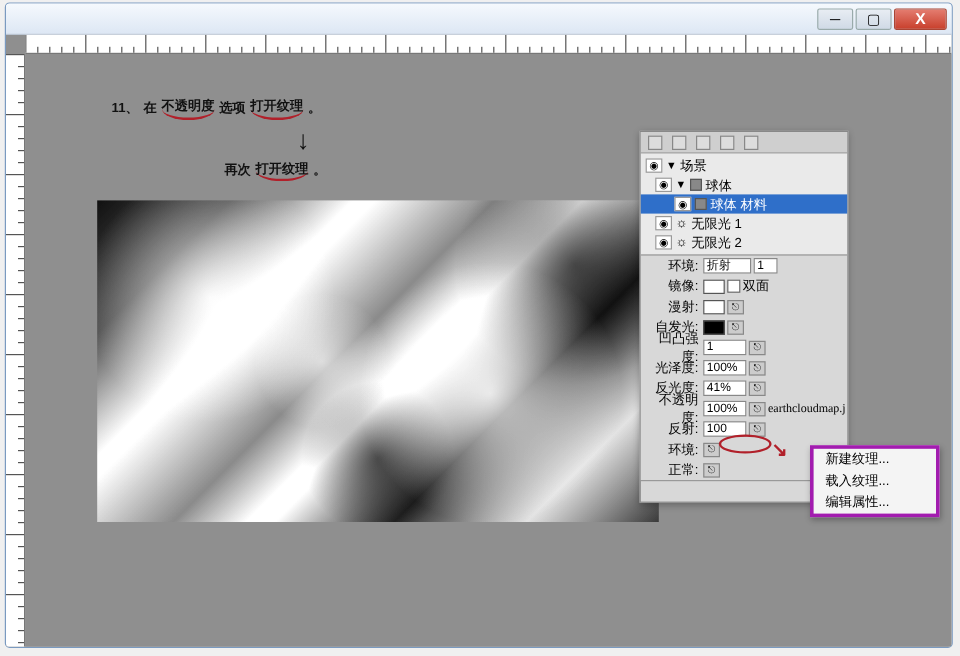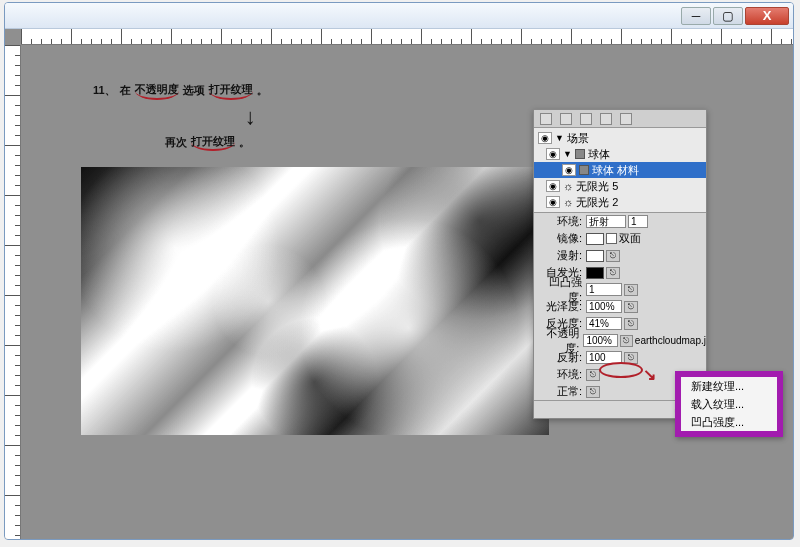--- a/index.html
+++ b/index.html
@@ -38,26 +38,26 @@
 .cube{width:10px;height:10px;background:#888;border:1px solid #555;}
 .props{background:#d8d8d8;border-top:1px solid #999;}
 .prop-row{display:flex;align-items:center;height:17px;padding-left:4px;gap:2px;}
 .prop-label{width:46px;text-align:right;padding-right:2px;color:#000;}
 .prop-input{width:36px;height:13px;background:#fff;border:1px solid #888;font-size:10px;padding-left:2px;line-height:11px;}
 .swatch{width:18px;height:12px;border:1px solid #555;}
 .swatch.white{background:#fff;}
 .swatch.black{background:#000;}
 .iconbtn{width:14px;height:12px;border:1px solid #888;background:#ccc;font-size:8px;text-align:center;line-height:10px;}
 .checkbox{width:11px;height:11px;border:1px solid #666;background:#fff;}
-.txture{font-size:10px;}
+.txture{font-size:10px;font-family:Liberation Serif, serif;}
 .ellipse-mark{position:absolute;width:44px;height:16px;border:2px solid #b1202a;border-radius:50%;pointer-events:none;}
 .red-arrow{position:absolute;color:#b1202a;font-size:16px;font-weight:bold;pointer-events:none;}
 .panel-bottom{height:18px;border-top:1px solid #999;display:flex;justify-content:flex-end;align-items:center;gap:6px;padding-right:6px;}
 .panel-bottom span{font-size:11px;}
-.ctx-menu{position:absolute;left:654px;top:326px;width:108px;background:#f4f4f4;border:6px solid #a21caf;box-shadow:1px 2px 5px rgba(0,0,0,.3);}
+.ctx-menu{position:absolute;left:654px;top:326px;width:108px;background:#f4f4f4;border:3px solid #a21caf;box-shadow:1px 2px 5px rgba(0,0,0,.3);}
 .ctx-item{height:18px;line-height:18px;padding-left:10px;color:#000;}
 .ctx-item.hover{background:#cde0f5;}
 .red-under{border-bottom:2px solid #b1202a;}
 </style>
 </head>
 <body>
 
 <div class="window">
   <div class="titlebar">
     <div class="tb-btn tb-min">
@@ -208,21 +208,21 @@
       <div class="handwriting">
         <div class="hw-line">
           <span>11、</span>
           <span>在</span>
           <span class="hw-underline">不透明度</span>
           <span>选项</span>
           <span class="hw-underline">打开纹理</span>
           <span>。</span>
         </div>
         <div class="hw-arrow">↓</div>
-        <div class="hw-line" style="margin-left:72px;">
+        <div class="hw-line" style="margin-left:94px;">
           <span>再次</span>
           <span class="hw-underline">打开纹理</span>
           <span>。</span>
         </div>
       </div>
 
       <div class="image-placeholder"></div>
 
       <div class="panel">
         <div class="panel-tabs">
@@ -245,21 +245,21 @@
             <span>球体</span>
           </div>
           <div class="tree-row sel" style="padding-left:28px;">
             <span class="eye">◉</span>
             <span class="cube"></span>
             <span>球体 材料</span>
           </div>
           <div class="tree-row" style="padding-left:12px;">
             <span class="eye">◉</span>
             <span>☼</span>
-            <span>无限光 5</span>
+            <span>无限光 1</span>
           </div>
           <div class="tree-row" style="padding-left:12px;">
             <span class="eye">◉</span>
             <span>☼</span>
             <span>无限光 2</span>
           </div>
         </div>
 
         <div class="props">
           <div class="prop-row">
@@ -323,18 +323,18 @@
           <span>🗑</span>
         </div>
       </div>
 
       <div class="ellipse-mark" style="left:578px;top:317px;"></div>
       <div class="red-arrow" style="left:622px;top:320px;">↘</div>
 
       <div class="ctx-menu">
         <div class="ctx-item">新建纹理...</div>
         <div class="ctx-item">载入纹理...</div>
-        <div class="ctx-item">凹凸强度...</div>
+        <div class="ctx-item">编辑属性...</div>
       </div>
 
     </div>
   </div>
 </div>
 
 </body></html>

